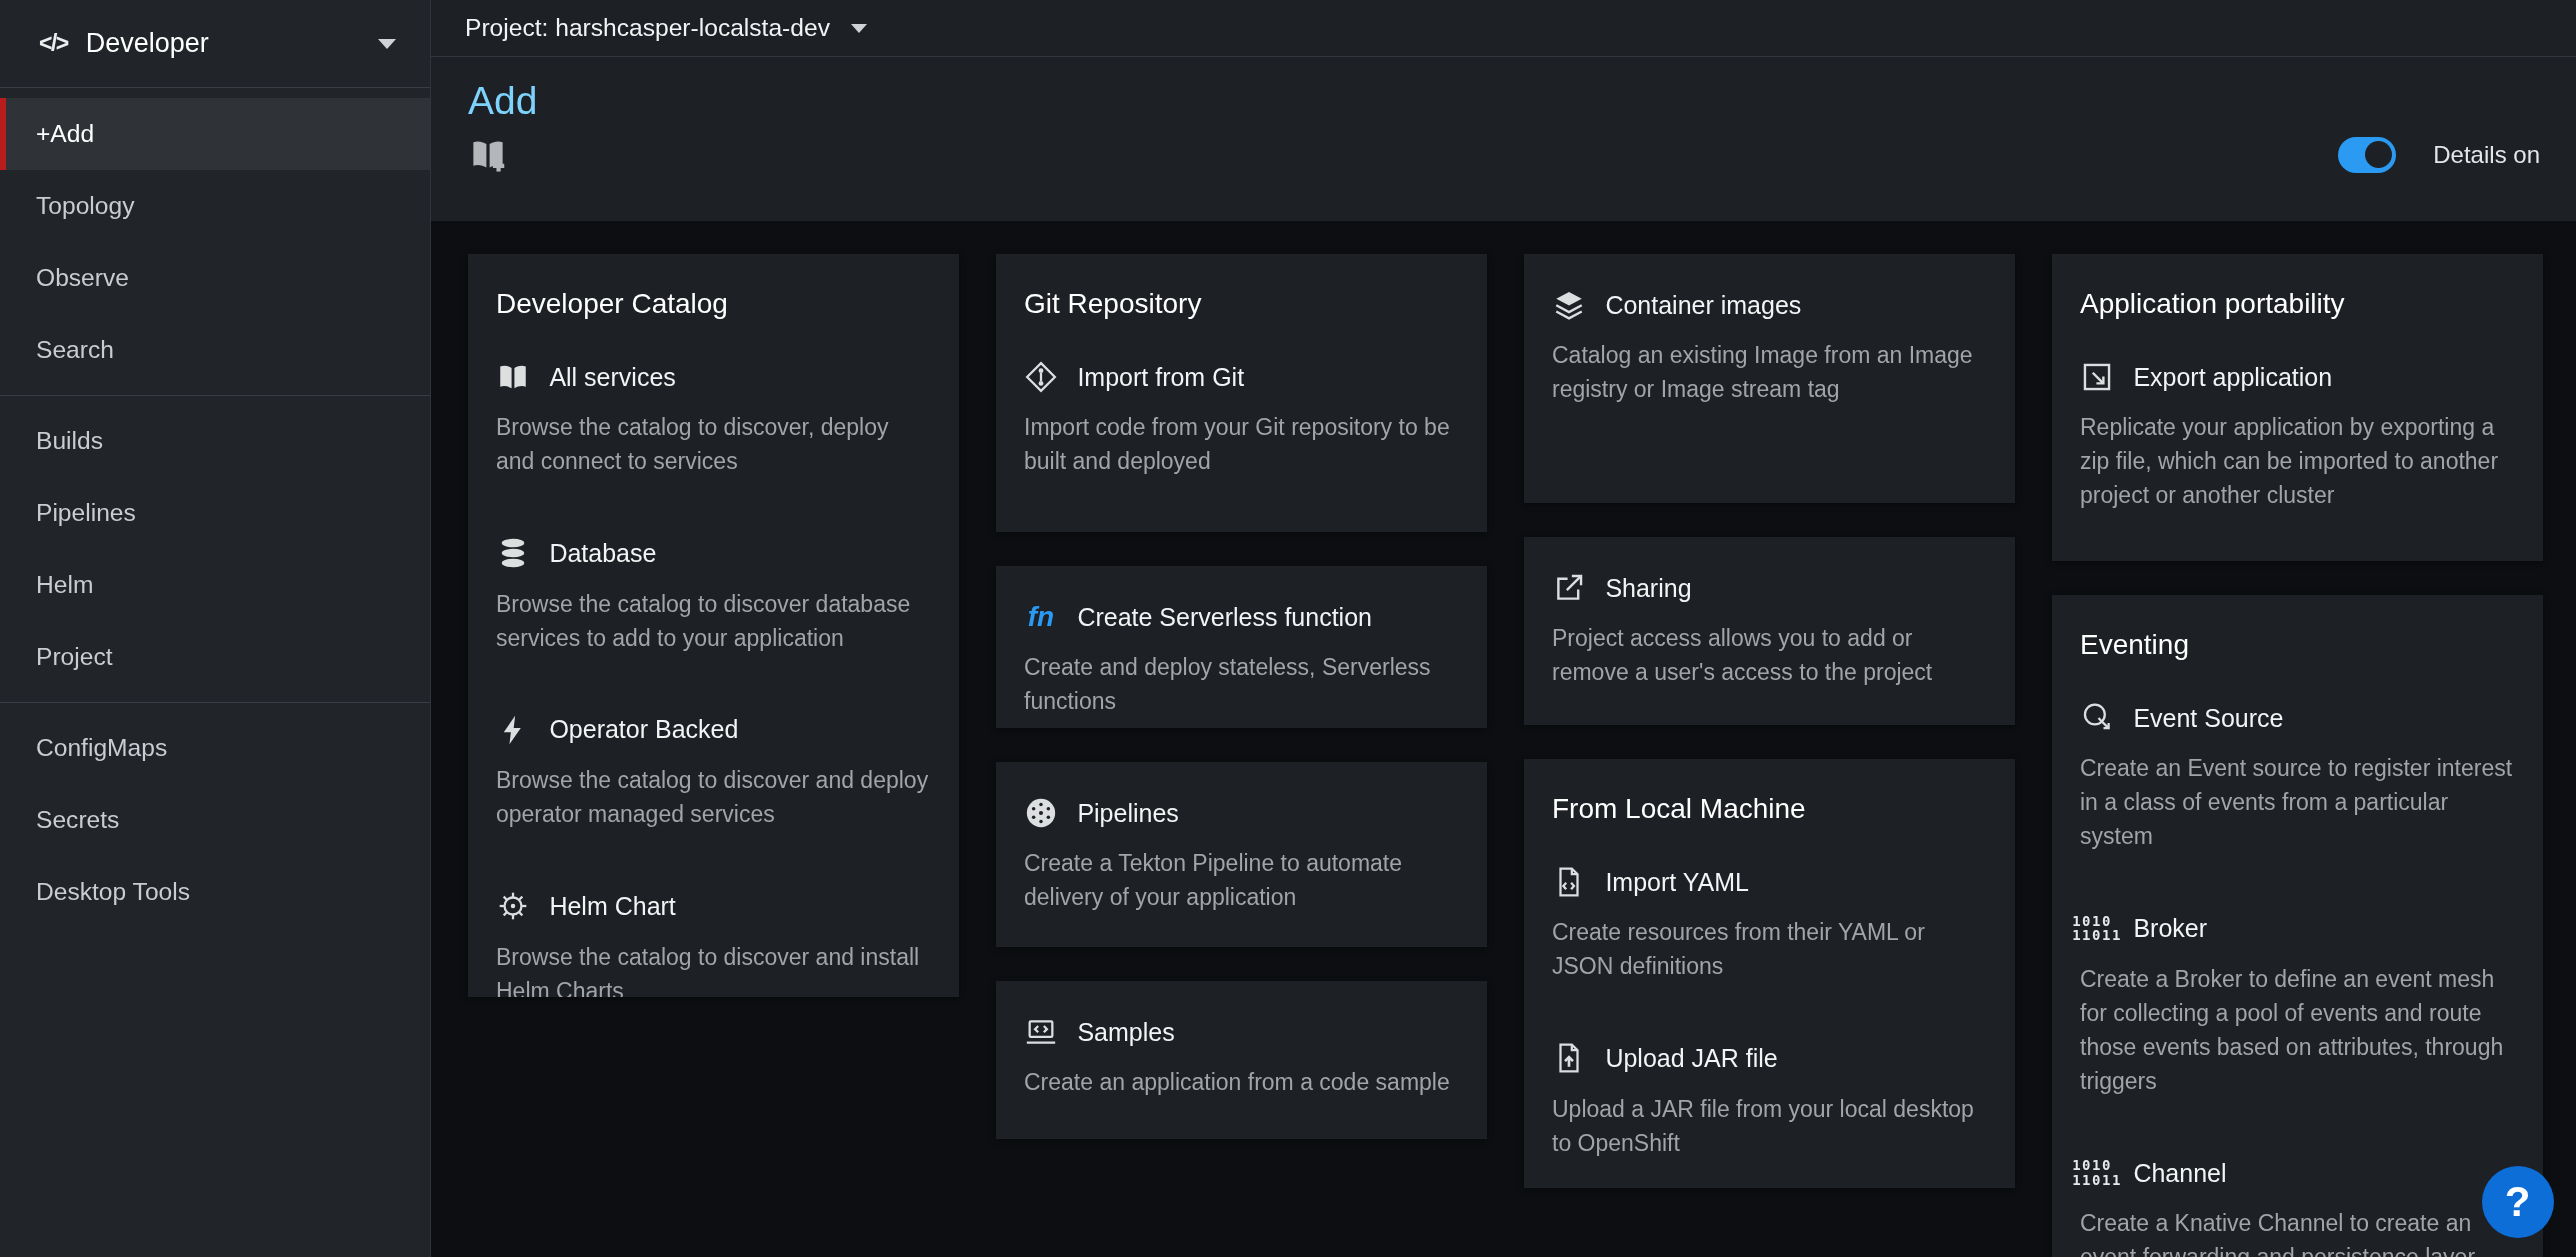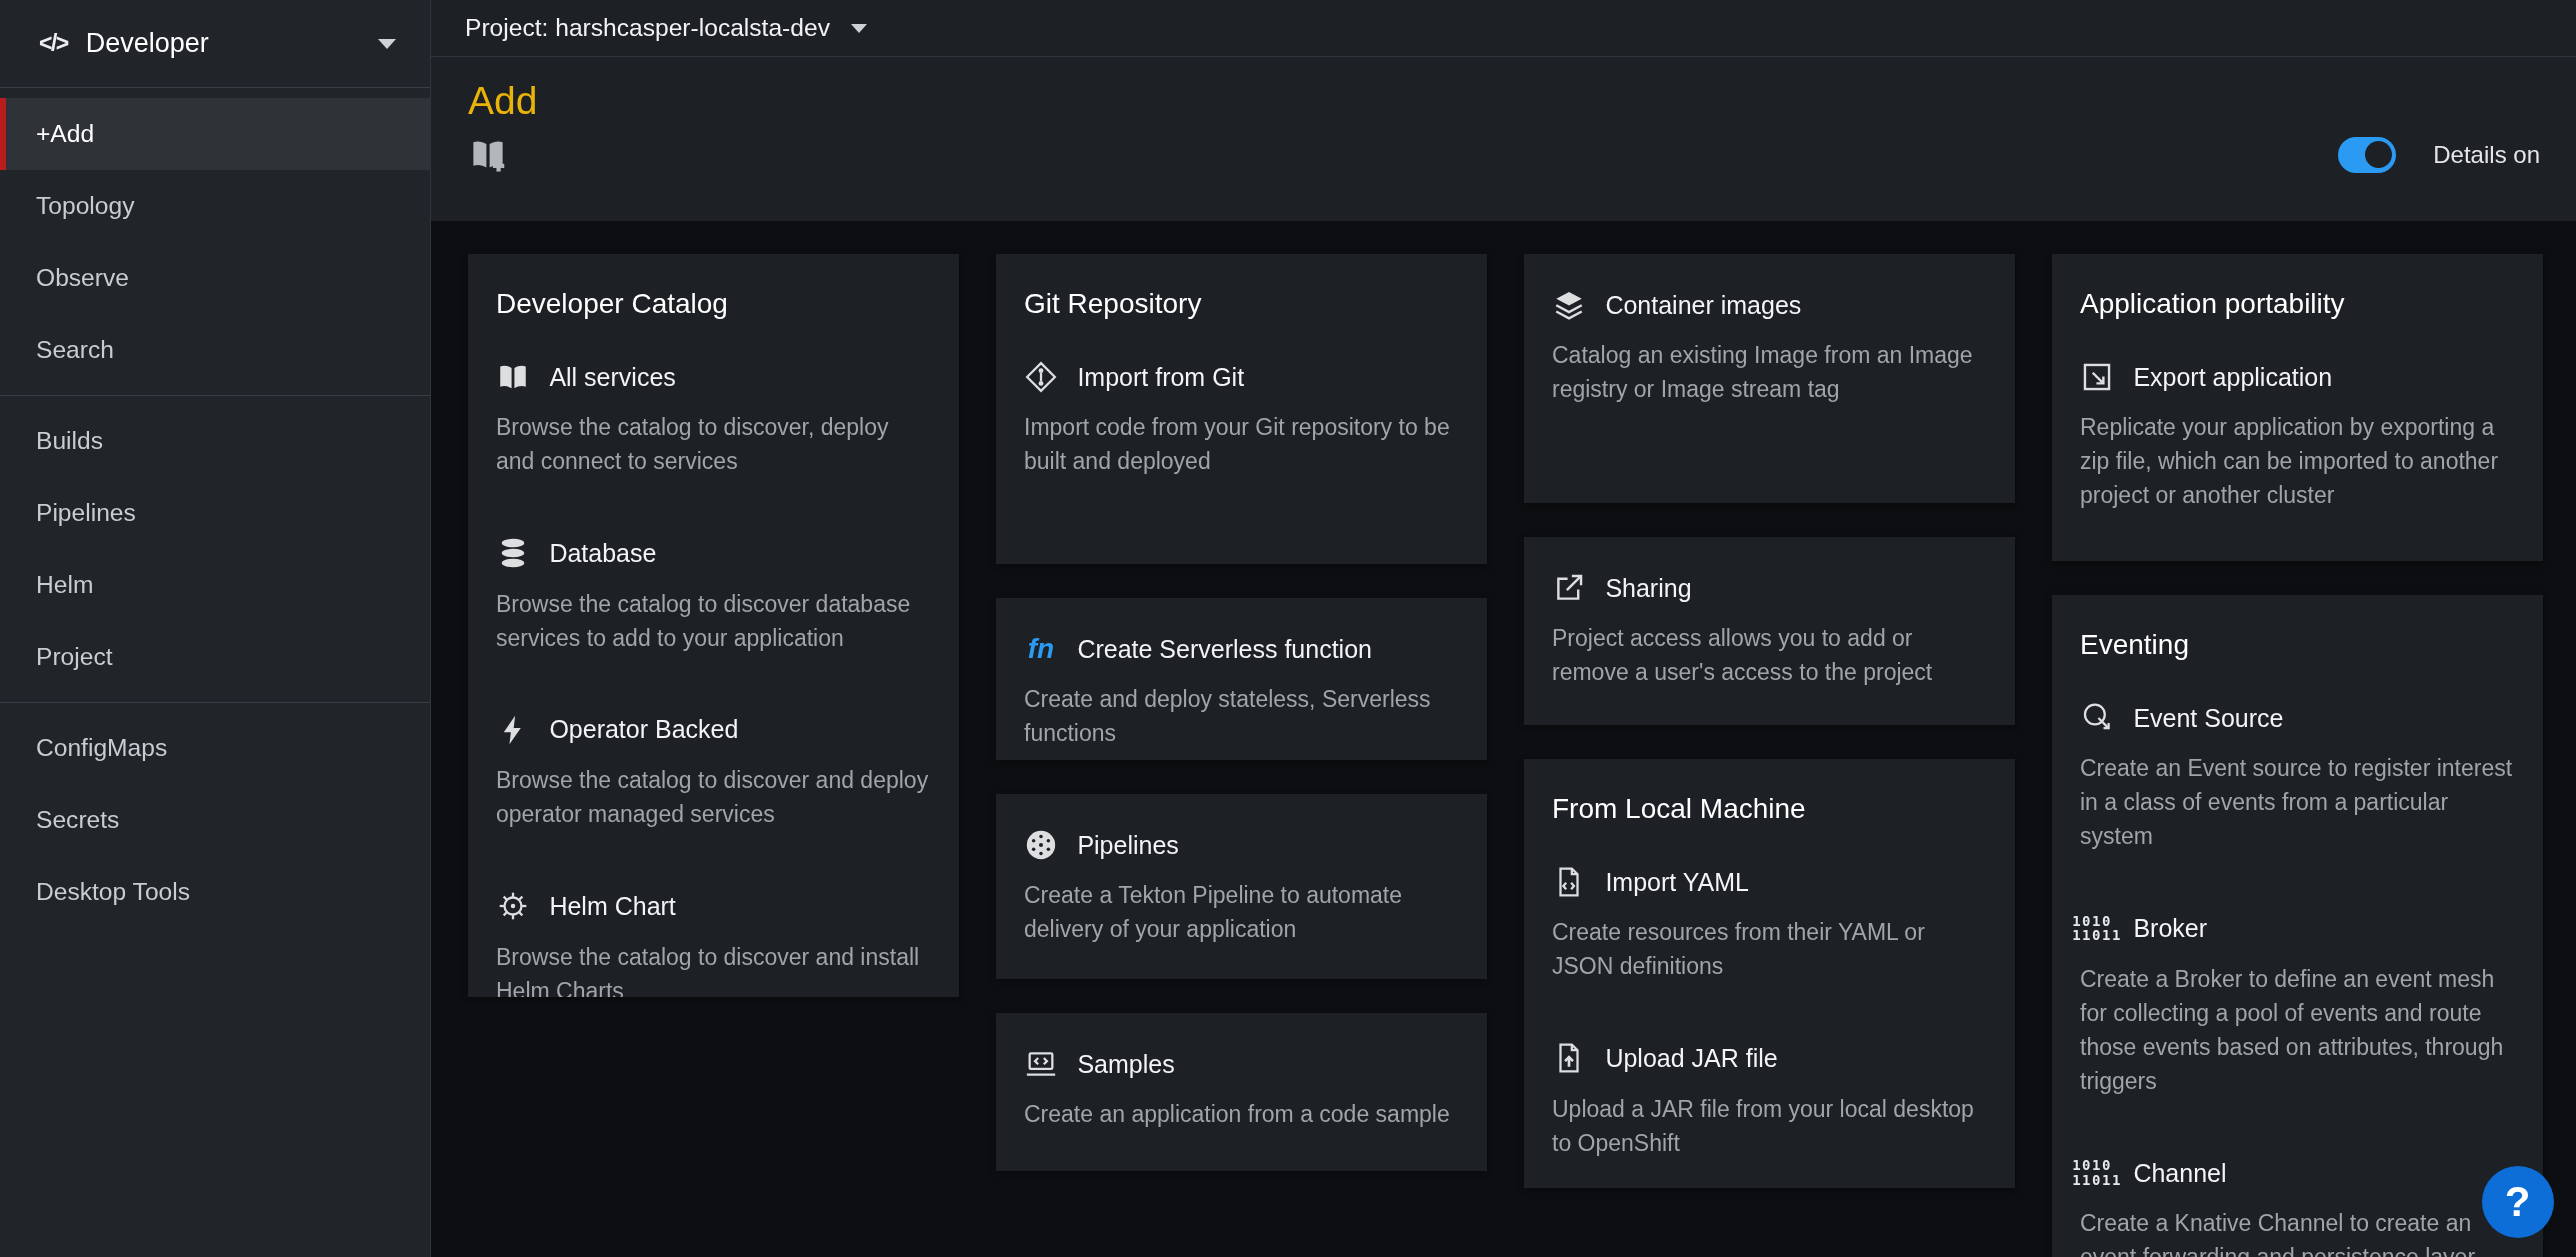--- a/index.html
+++ b/index.html
@@ -60,21 +60,21 @@
     width:0;height:0;
     border-left:8.2px solid transparent; border-right:8.2px solid transparent;
     border-top:9.7px solid #cfd2d5;
     margin-left:21px;
   }
   .page-header {
     height:164px; flex:none;
     background:#1d2125;
     padding:22.4px 36px 0 37px;
   }
-  .page-title { font-size:39px; font-weight:400; color:#eab308; margin-bottom:12px; }
+  .page-title { font-size:39px; font-weight:400; color:#7dd3fc; margin-bottom:12px; }
   .header-row { display:flex; align-items:center; justify-content:space-between; }
   .bookplus-wrap { width:40px; height:39px; color:#b4b7ba; }
   .bookplus-wrap svg { width:100%; height:100%; }
   .details { display:flex; align-items:center; gap:37px; }
   .toggle {
     width:58px; height:36px; border-radius:18px;
     background:#2b9af3; position:relative; cursor:pointer; flex:none;
   }
   .toggle .knob {
     position:absolute; right:4.5px; top:4.5px;
@@ -259,21 +259,21 @@
                   <line x1="16.2" y1="16.2" x2="18.6" y2="18.6"></line>
                 </svg>
               </span>
               <span class="item-name">Helm Chart</span>
             </div>
             <p class="item-desc">Browse the catalog to discover and install Helm Charts</p>
           </div>
         </div>
       </div>
       <div class="col">
-        <div class="card" style="height: 310px;">
+        <div class="card" style="height: 278px;">
           <h2 class="card-title">Git Repository</h2>
           <div class="item">
             <div class="item-head">
               <span class="item-icon">
                 <svg viewBox="0 0 24 24" fill="none" stroke="currentColor" stroke-width="1.6">
                   <path d="M12 2.2 21.8 12 12 21.8 2.2 12Z"></path>
                   <circle cx="12" cy="7.5" r="1.7" fill="currentColor" stroke="none"></circle>
                   <circle cx="12" cy="16.5" r="1.7" fill="currentColor" stroke="none"></circle>
                   <line x1="12" y1="9.2" x2="12" y2="14.8"></line>
                 </svg>

